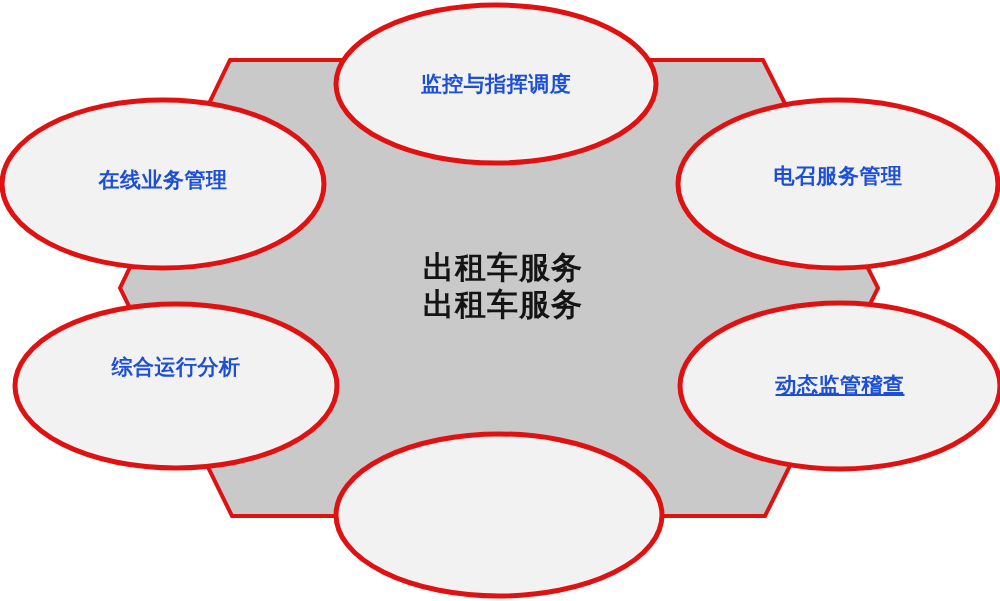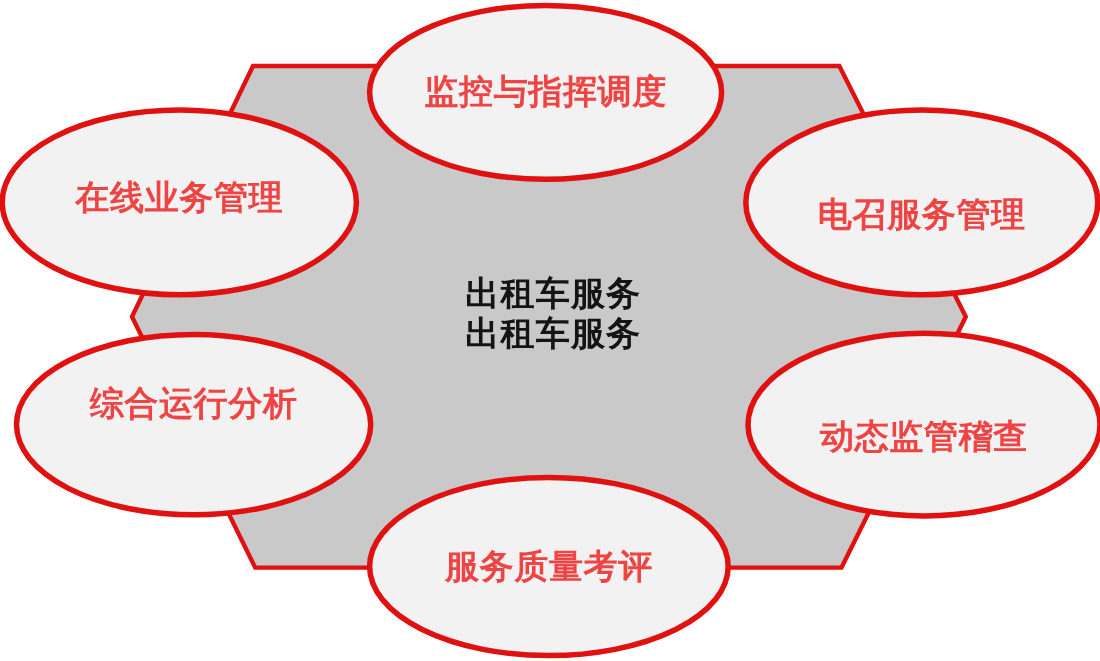--- a/index.html
+++ b/index.html
@@ -31,23 +31,23 @@
   }
   .node-ellipse {
     fill: #f2f2f2;
     stroke: #e01111;
     stroke-width: 5;
   }
   .node-label {
     position: absolute;
     transform: translate(-50%, -50%);
     white-space: nowrap;
-    font-size: 31px;
+    font-size: 21px;
     font-weight: bold;
-    color: #ef4444;
+    color: #1d4ed8;
     letter-spacing: 0.5px;
     text-align: center;
   }
   .center-title {
     position: absolute;
     left: 503px;
     top: 286px;
     transform: translate(-50%, -50%);
     text-align: center;
     font-size: 31px;
@@ -75,23 +75,22 @@
     <ellipse class="node-ellipse" cx="163" cy="184" rx="161" ry="84"></ellipse>
   </svg>
 
   <div class="center-title">
     <div>出租车服务</div>
     <div>出租车服务</div>
   </div>
 
   <div class="node-label" style="left:496px; top:84px;">监控与指挥调度</div>
 
-  <div class="node-label" style="left:838px; top:195px;">电召服务管理</div>
+  <div class="node-label" style="left:838px; top:176px;">电召服务管理</div>
 
-  <div class="node-label" style="left:840px; top:397px;">动态监管稽查</div>
+  <div class="node-label" style="left:840px; top:385px;text-decoration:underline;">动态监管稽查</div>
 
-  <div class="node-label" style="left:499px; top:515px;">服务质量考评</div>
 
   <div class="node-label" style="left:176px; top:367px;">综合运行分析</div>
 
   <div class="node-label" style="left:163px; top:180px;text-align:center;">在线业务管理</div>
 
 </div>
 
 </body></html>

